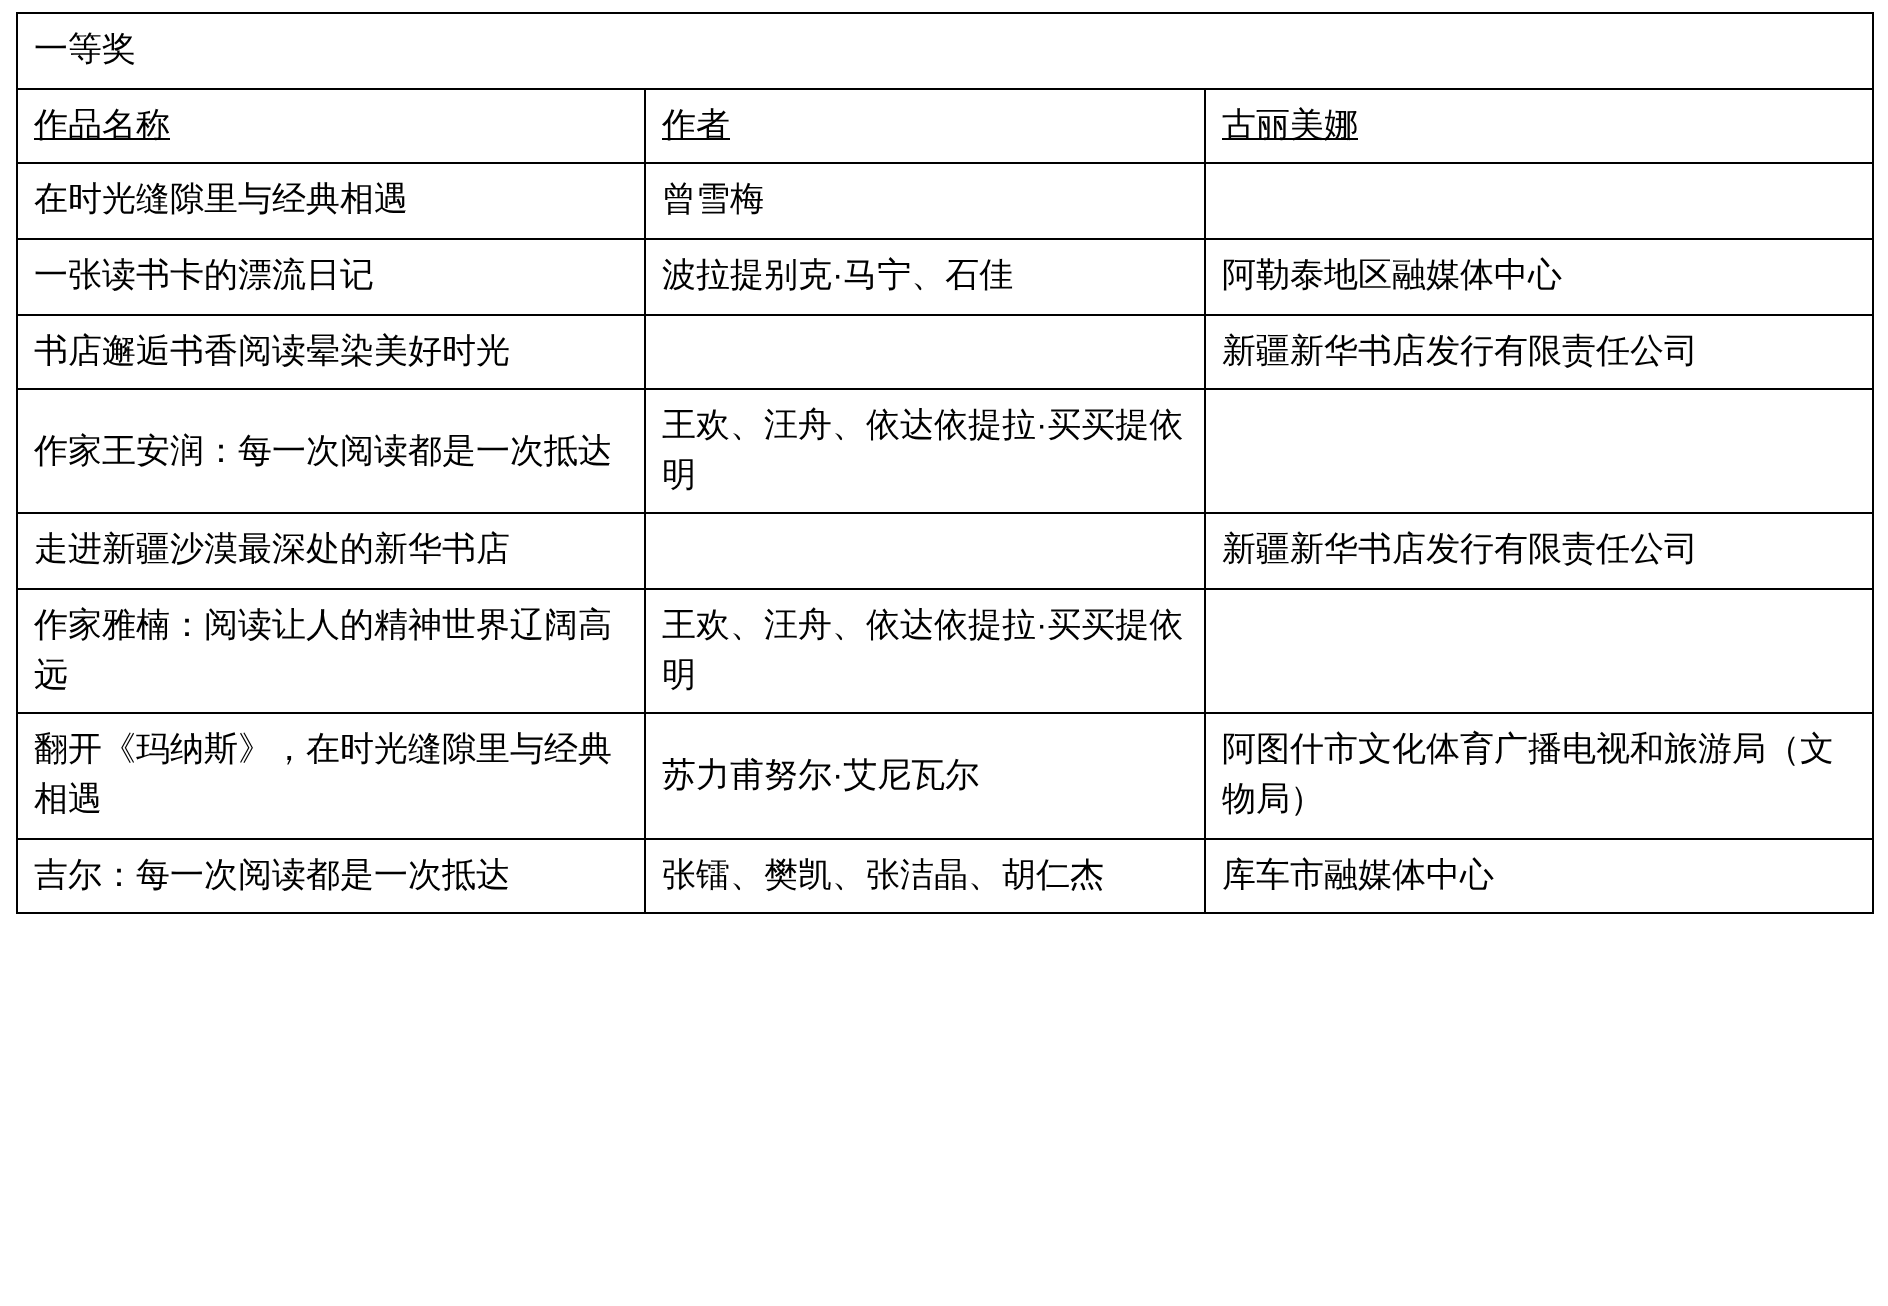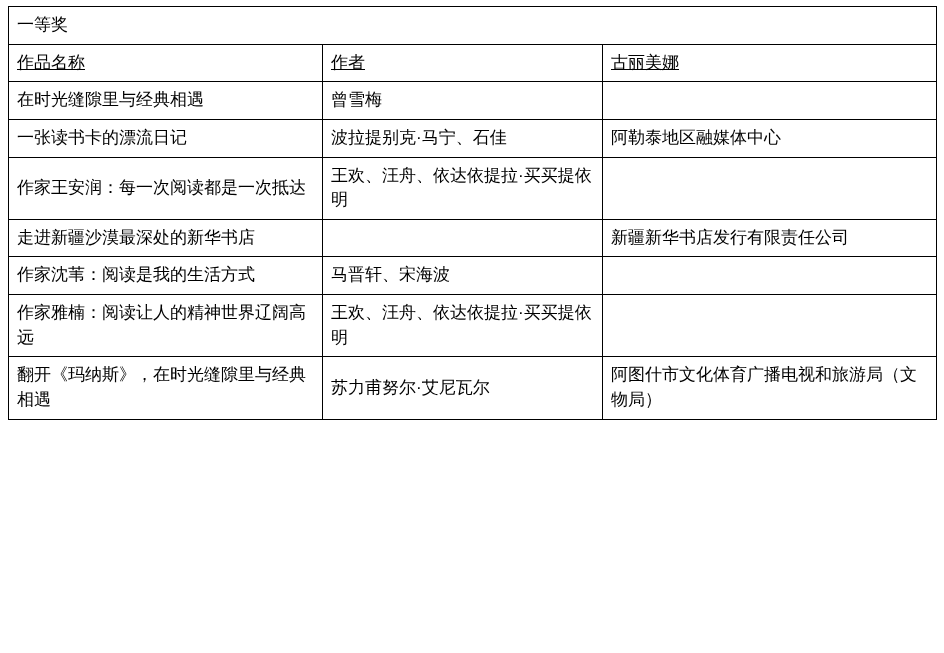--- a/index.html
+++ b/index.html
@@ -75,39 +75,44 @@
         <td>在时光缝隙里与经典相遇</td>
         <td>曾雪梅</td>
         <td></td>
       </tr>
       <tr>
         <td>一张读书卡的漂流日记</td>
         <td>波拉提别克·马宁、石佳</td>
         <td>阿勒泰地区融媒体中心</td>
       </tr>
       <tr>
+        <td>书店邂逅书香阅读晕染美好时光</td>
+        <td></td>
+        <td>新疆新华书店发行有限责任公司</td>
+      </tr>
+      <tr>
         <td>作家王安润：每一次阅读都是一次抵达</td>
         <td>王欢、汪舟、依达依提拉·买买提依明</td>
         <td></td>
       </tr>
       <tr>
         <td>走进新疆沙漠最深处的新华书店</td>
         <td></td>
         <td>新疆新华书店发行有限责任公司</td>
-      </tr>
-      <tr>
-        <td>作家沈苇：阅读是我的生活方式</td>
-        <td>马晋轩、宋海波</td>
-        <td></td>
       </tr>
       <tr>
         <td>作家雅楠：阅读让人的精神世界辽阔高远</td>
         <td>王欢、汪舟、依达依提拉·买买提依明</td>
         <td></td>
       </tr>
       <tr>
         <td>翻开《玛纳斯》，在时光缝隙里与经典相遇</td>
         <td>苏力甫努尔·艾尼瓦尔</td>
         <td>阿图什市文化体育广播电视和旅游局（文物局）</td>
       </tr>
+      <tr>
+        <td>吉尔：每一次阅读都是一次抵达</td>
+        <td>张镭、樊凯、张洁晶、胡仁杰</td>
+        <td>库车市融媒体中心</td>
+      </tr>
     </tbody>
   </table>
 </div>
 
 </body></html>

